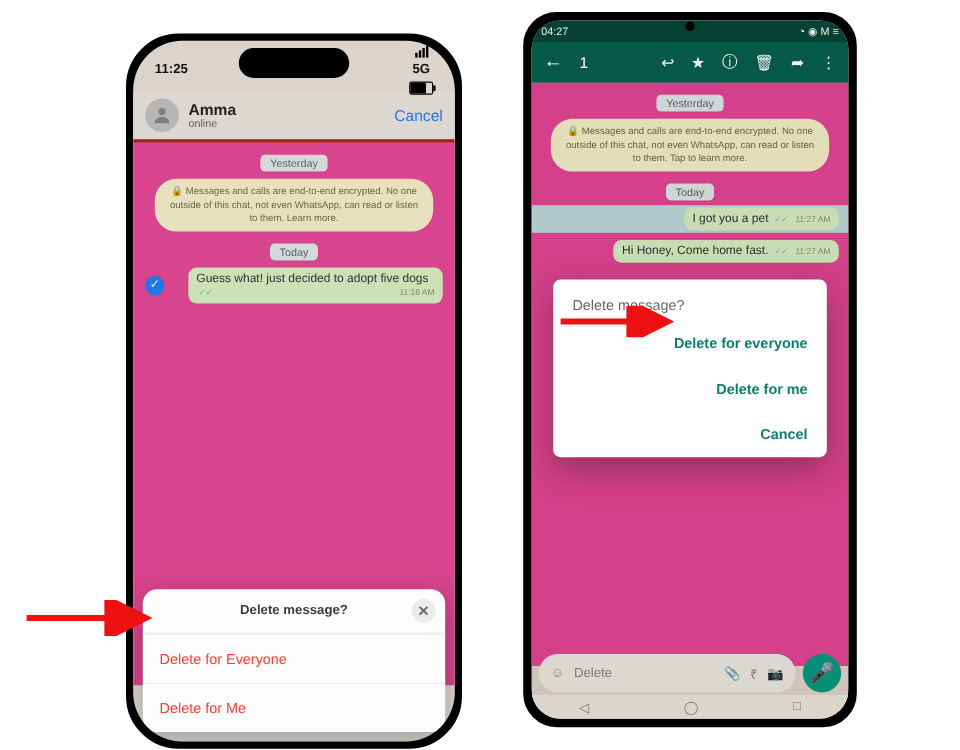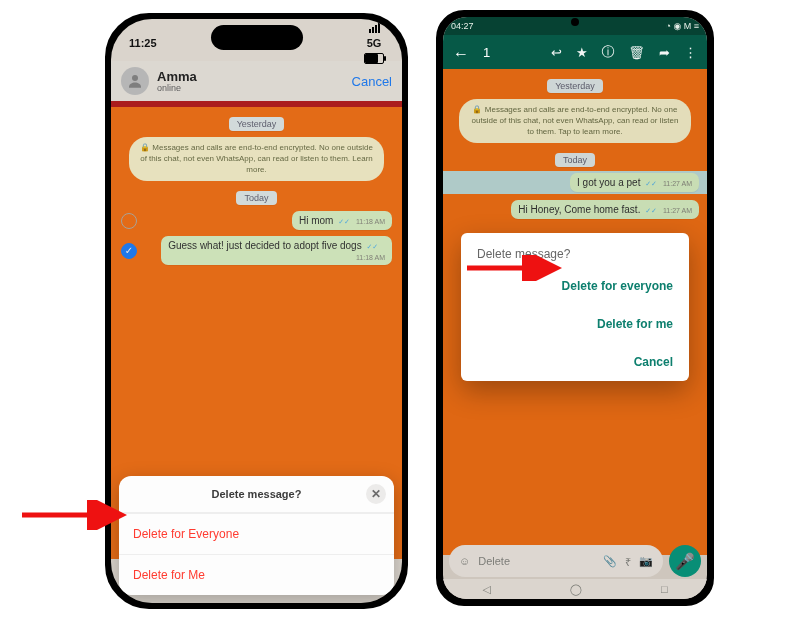--- a/index.html
+++ b/index.html
@@ -1,36 +1,36 @@
 <!DOCTYPE html>
 <html><head>
 <meta charset="utf-8">
 <style>
 html,body{margin:0;padding:0;background:#fff;font-family:-apple-system,Helvetica,Arial,sans-serif;}
 .stage{width:800px;height:625px;position:relative;background:#fff;}
 .phone{position:absolute;border:3px solid #000;overflow:hidden;}
-.iphone{left:105px;top:13px;width:274px;height:590px;border-radius:44px;background:#000;padding-left:23px;}
+.iphone{left:105px;top:28px;width:274px;height:590px;border-radius:44px;background:#000;}
 .iphone .screen{position:absolute;inset:3px;border-radius:41px;overflow:hidden;background:#efe8df;}
 .island{position:absolute;left:50%;top:6px;transform:translateX(-50%);width:92px;height:25px;background:#000;border-radius:14px;z-index:50;}
 .statusbar-i{height:36px;display:flex;justify-content:space-between;align-items:center;padding:6px 18px 0;font-size:11px;font-weight:700;color:#111;position:relative;z-index:40;}
 .sb-right{display:flex;gap:4px;align-items:center;flex-direction:column;}
 .sig{display:inline-flex;gap:1px;align-items:flex-end;}
 .sig i{width:2px;background:#000;display:inline-block;}
 .sig i:nth-child(1){height:4px}.sig i:nth-child(2){height:6px}.sig i:nth-child(3){height:8px}.sig i:nth-child(4){height:10px}
 .batt{width:18px;height:9px;border:1px solid #000;border-radius:2px;position:relative}
 .batt::after{content:"";position:absolute;right:-3px;top:2px;width:2px;height:5px;background:#000;border-radius:1px}
 .batt i{display:block;width:70%;height:100%;background:#000;border-radius:1px}
-.ihdr{height:40px;display:flex;align-items:center;padding:0 10px;gap:8px;background:#f1ece5;border-bottom:6px solid #b91c1c;}
+.ihdr{height:40px;display:flex;align-items:center;padding:0 10px;gap:8px;background:#f1ece5;border-bottom:3px solid #b91c1c;}
 .avatar{width:28px;height:28px;border-radius:50%;background:#c7c7c7;display:flex;align-items:center;justify-content:center;}
 .avatar svg{width:18px;height:18px;fill:#888}
 .hdr-name{font-size:13px;font-weight:600;color:#222;line-height:1}
 .hdr-sub{font-size:9px;color:#666}
 .hdr-cancel{margin-left:auto;font-size:13px;font-weight:500;}
 .blue{color:#1f82ff}
-.chat{position:relative;background:#f97316;padding:6px 10px;font-size:10px;color:#333;}
+.chat{position:relative;background:#ec4899;padding:6px 10px;font-size:10px;color:#333;}
 .day-pill{display:block;width:max-content;margin:4px auto;background:#e6efef;color:#667;font-size:9px;padding:2px 8px;border-radius:4px;box-shadow:0 1px 0 rgba(0,0,0,.05)}
 .enc{background:#fdf7d0;font-size:8px;color:#6e7148;text-align:center;padding:6px 10px;border-radius:18px;margin:6px 8px 10px;line-height:1.35}
 .row{display:flex;align-items:center;margin:6px 0;gap:6px}
 .selcircle{width:14px;height:14px;border:1.5px solid #b7b0a6;border-radius:50%;flex:none}
 .selcircle.on{background:#1f82ff;border-color:#1f82ff}
 .check{color:#fff;font-size:10px;line-height:14px;text-align:center;display:block}
 .bub{max-width:72%;padding:4px 7px;border-radius:7px;font-size:10px;position:relative;box-shadow:0 1px 0 rgba(0,0,0,.05)}
 .bub.in{background:#fff;color:#222}
 .bub.out{background:#dff7c9;margin-left:auto}
 .ts{font-size:7px;color:#8c8c82;margin-left:6px}
@@ -108,28 +108,20 @@
           <div class="hdr-sub">online</div>
         </span>
         <span class="hdr-cancel blue">Cancel</span>
       </div>
 
       <div class="chat" style="height:440px">
         <span class="day-pill">Yesterday</span>
         <div class="enc">🔒 Messages and calls are end-to-end encrypted. No one outside of this chat, not even WhatsApp, can read or listen to them. Learn more.</div>
         <span class="day-pill">Today</span>
         <div class="row">
-          <span class="selcircle"></span>
-          <span style="flex:1"></span>
-          <div class="bub out">
-            <span class="msgtxt">Hi mom</span>
-            <span class="ts">11:18 AM</span><span class="tickmk">✓✓</span>
-          </div>
-        </div>
-        <div class="row">
           <span class="selcircle on">
               <span class="check">✓</span>
             </span>
           <span style="flex:1"></span>
           <div class="bub out" style="max-width:80%">
             <span class="msgtxt">Guess what! just decided to adopt five dogs</span>
             <span class="ts">11:18 AM</span><span class="tickmk">✓✓</span>
           </div>
         </div>
       </div>

